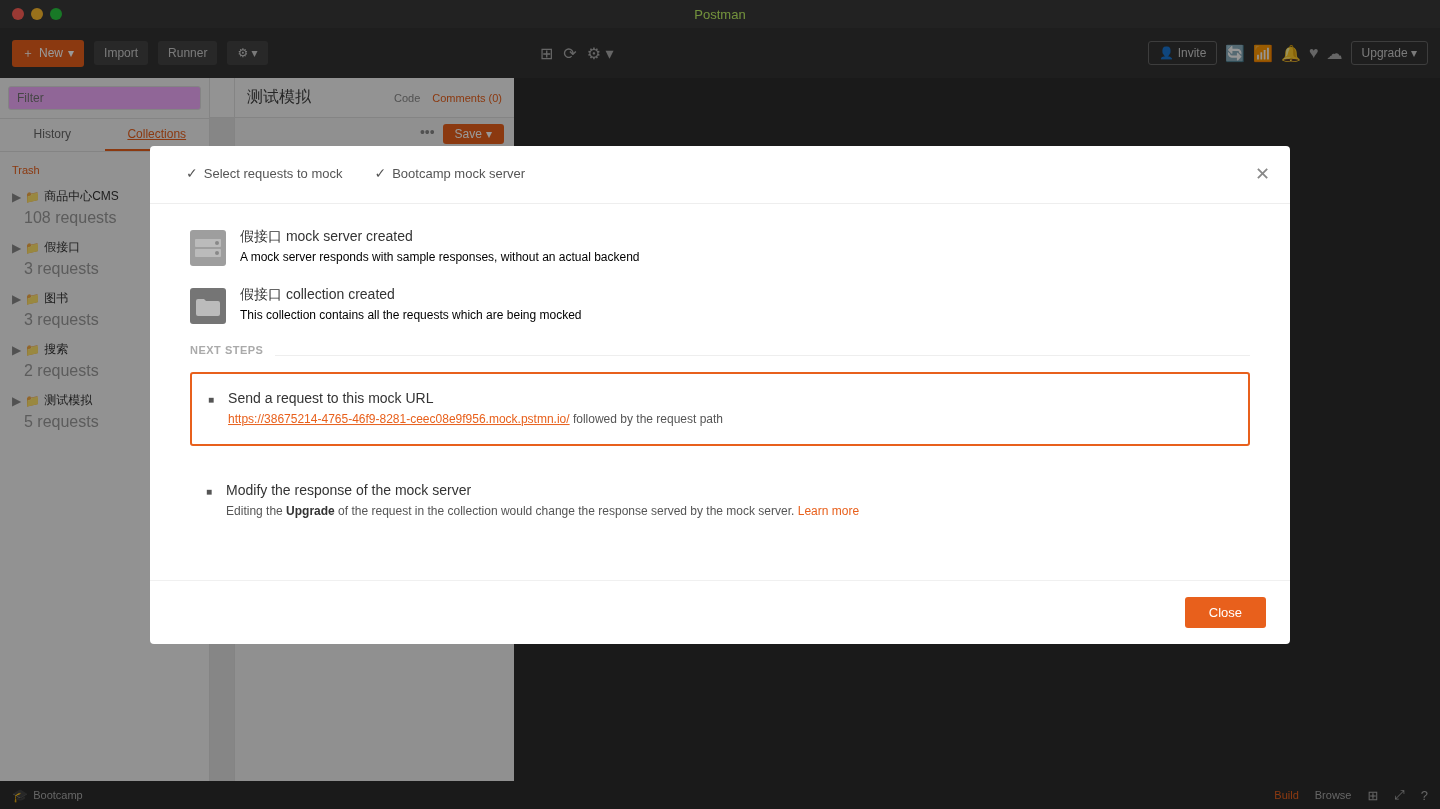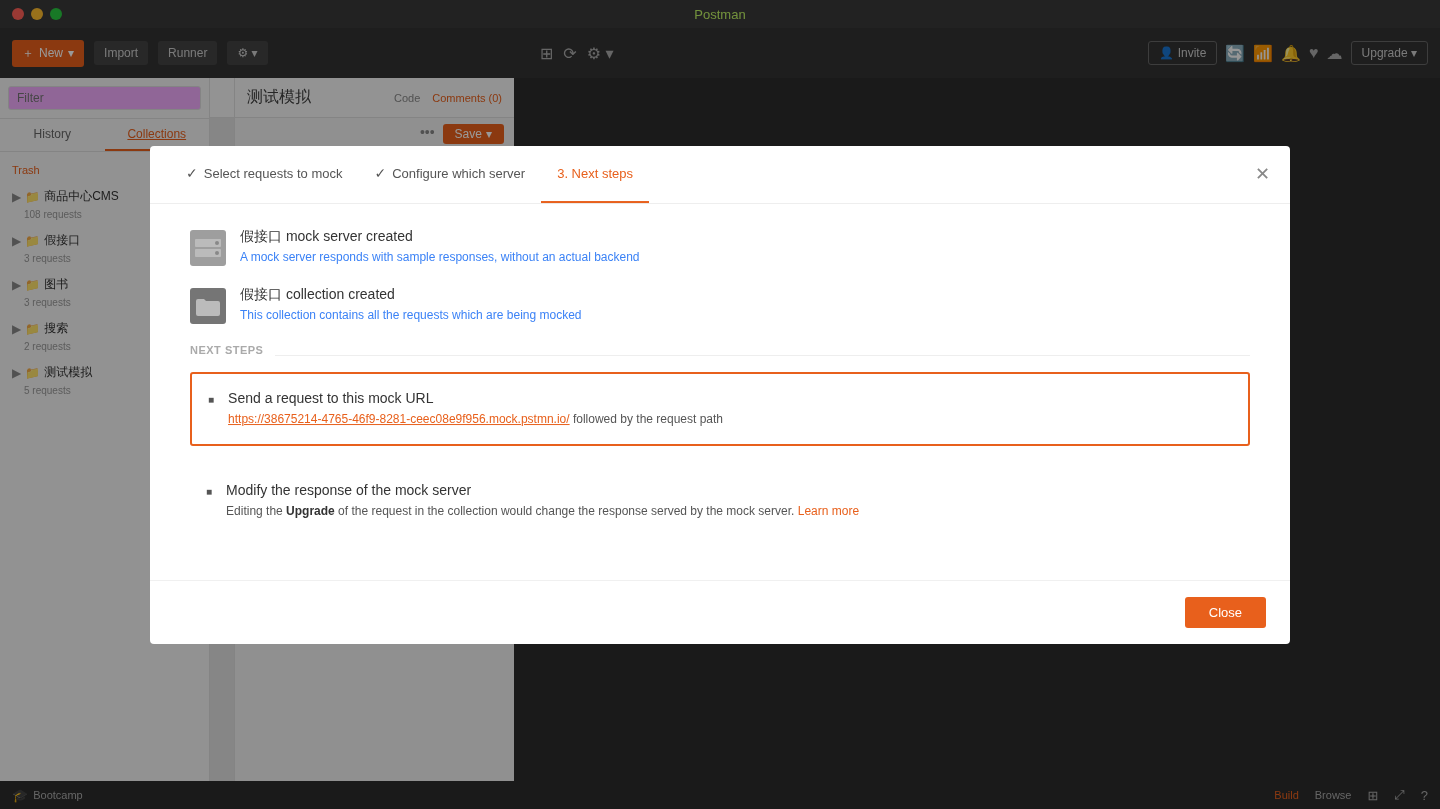--- a/index.html
+++ b/index.html
@@ -115,21 +115,21 @@
     .sidebar-section-label {
       padding: 4px 12px;
       font-size: 11px;
       color: #e8601c;
       cursor: pointer;
     }
     .sidebar-item-icon { color: #888; font-size: 12px; }
     .sidebar-item-group { padding: 4px 0; }
     .sidebar-item-group-header { padding: 4px 12px; display: flex; align-items: center; gap: 4px; cursor: pointer; }
     .sidebar-item-group-name { font-size: 12px; color: #333; font-weight: 500; }
-    .sidebar-item-group-count { font-size: 10px; color: #999; display: block; padding-left: 24px; }
+    .sidebar-item-group-count { font-size: 16px; color: #999; display: block; padding-left: 24px; }
 
     
     .bottom-bar {
       height: 28px;
       background: #2c2c2c;
       display: flex;
       align-items: center;
       justify-content: flex-end;
       padding: 0 12px;
       gap: 16px;
@@ -223,21 +223,21 @@
       margin-top: 2px;
     }
     .created-item-icon-server {
       background: #9e9e9e;
     }
     .created-item-icon-folder {
       background: #757575;
     }
     .created-item-text { flex: 1; }
     .created-item-title { font-size: 14px; font-weight: 500; color: #333; margin-bottom: 4px; }
-    .created-item-desc { font-size: 12px; color: #3b82f6; }
+    .created-item-desc { font-size: 12px; color: #000000; }
 
     
     .section-divider {
       display: flex;
       align-items: flex-end;
       gap: 12px;
       margin: 16px 0;
     }
     .section-divider-label { font-size: 11px; color: #aaa; font-weight: 600; letter-spacing: 0.5px; white-space: nowrap; }
     .section-divider-line { flex: 1; height: 1px; background: #eee; }
@@ -436,24 +436,21 @@
 
 <div class="modal">
 
   <div class="modal-header">
     <div class="step completed">
       <span class="step-check">✓</span>
       <span>Select requests to mock</span>
     </div>
     <div class="step completed">
       <span class="step-check">✓</span>
-      <span>Configure which server</span>
-    </div>
-    <div class="step active">
-      <span>3. Next steps</span>
+      <span>Bootcamp mock server</span>
     </div>
     <button class="modal-close">✕</button>
   </div>
 
   <div class="modal-body">
 
     <div class="created-item">
       <div class="created-item-icon created-item-icon-server">
         <svg width="28" height="20" viewBox="0 0 28 20">
           <rect x="1" y="1" width="26" height="8" rx="1" fill="#bbb"></rect>

